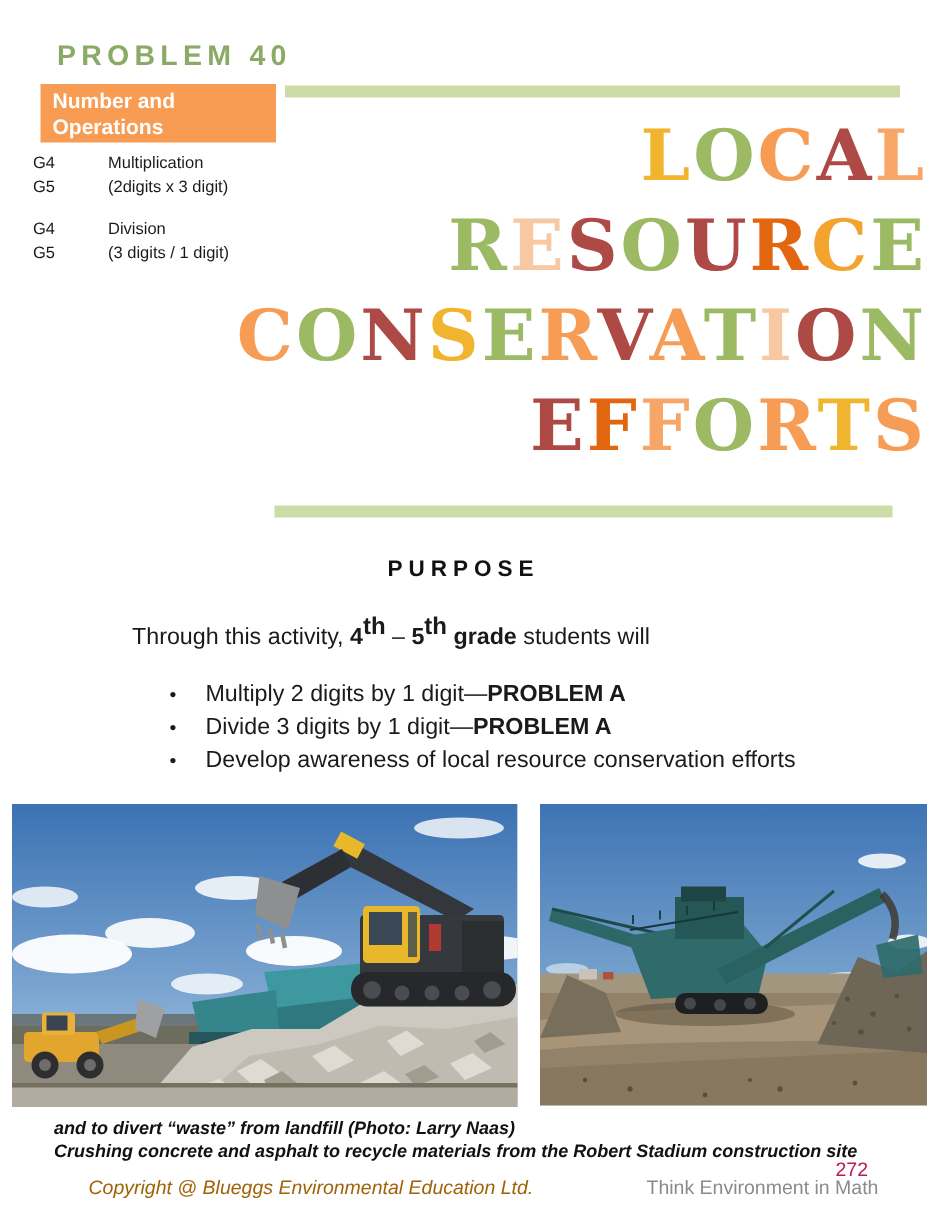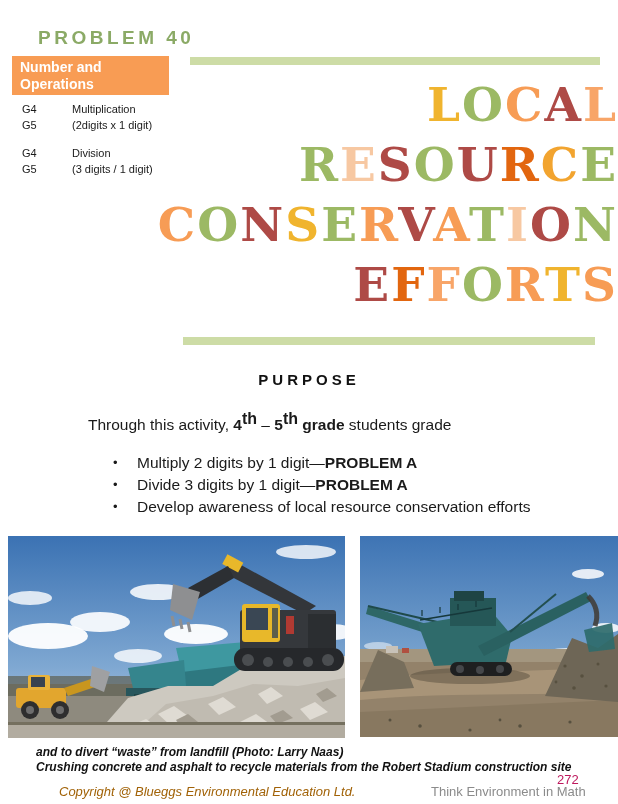--- a/index.html
+++ b/index.html
@@ -3,21 +3,21 @@
 <meta charset="utf-8">
 <style>
   html,body { margin:0; padding:0; background:#ffffff; }
   body { width:618px; height:804px; font-family:"Liberation Sans",sans-serif; }
   .page { position:relative; width:618px; height:804px; background:#ffffff; overflow:hidden; }
   .abs { position:absolute; }
 
   .problem-label { left:38px; top:27px; font-size:19px; font-weight:bold;
                    letter-spacing:3.5px; color:#8BAA66; }
 
-  .category-box { left:12px; top:56px; width:149px; height:33px; background:#F89C54;
+  .category-box { left:27px; top:56px; width:149px; height:33px; background:#F89C54;
                   color:#ffffff; font-weight:bold; font-size:14px; line-height:17px;
                   padding:3px 0 3px 8px; }
 
   .std-grid { display:grid; grid-template-columns:50px auto; grid-auto-rows:16px;
               font-size:11px; color:#1a1a1a; }
   .std-1 { left:22px; top:103px; }
   .std-2 { left:22px; top:147px; }
 
   .bar { background:#CDDCA6; height:8px; }
   .bar-top { left:190px; top:57px; width:410px; }
@@ -58,21 +58,21 @@
 <div class="page">
 
   <div class="abs problem-label">PROBLEM 40</div>
 
   <div class="abs category-box">Number and Operations</div>
 
   <div class="abs std-grid std-1">
     <span>G4</span>
     <span>Multiplication</span>
     <span>G5</span>
-    <span>(2digits x 1 digit)</span>
+    <span>(2digits x 3 digit)</span>
   </div>
 
   <div class="abs std-grid std-2">
     <span>G4</span>
     <span>Division</span>
     <span>G5</span>
     <span>(3 digits / 1 digit)</span>
   </div>
 
   <div class="abs bar bar-top"></div>
@@ -80,21 +80,21 @@
 
   <div class="abs title-block">
     <div class="title-line"><span style="color: rgb(240, 180, 46);">L</span><span style="color: rgb(156, 185, 100);">O</span><span style="color: rgb(247, 156, 85);">C</span><span style="color: rgb(174, 74, 70);">A</span><span style="color: rgb(248, 165, 104);">L</span></div>
     <div class="title-line"><span style="color: rgb(156, 185, 100);">R</span><span style="color: rgb(247, 200, 162);">E</span><span style="color: rgb(174, 74, 70);">S</span><span style="color: rgb(156, 185, 100);">O</span><span style="color: rgb(174, 74, 70);">U</span><span style="color: rgb(226, 102, 15);">R</span><span style="color: rgb(242, 164, 47);">C</span><span style="color: rgb(156, 185, 100);">E</span></div>
     <div class="title-line"><span style="color: rgb(247, 156, 85);">C</span><span style="color: rgb(156, 185, 100);">O</span><span style="color: rgb(174, 74, 70);">N</span><span style="color: rgb(240, 180, 46);">S</span><span style="color: rgb(156, 185, 100);">E</span><span style="color: rgb(247, 156, 85);">R</span><span style="color: rgb(174, 74, 70);">V</span><span style="color: rgb(247, 156, 85);">A</span><span style="color: rgb(156, 185, 100);">T</span><span style="color: rgb(247, 200, 162);">I</span><span style="color: rgb(174, 74, 70);">O</span><span style="color: rgb(156, 185, 100);">N</span></div>
     <div class="title-line"><span style="color: rgb(174, 74, 70);">E</span><span style="color: rgb(226, 102, 15);">F</span><span style="color: rgb(248, 165, 104);">F</span><span style="color: rgb(156, 185, 100);">O</span><span style="color: rgb(247, 156, 85);">R</span><span style="color: rgb(240, 180, 46);">T</span><span style="color: rgb(247, 156, 85);">S</span></div>
   </div>
 
   <div class="abs purpose-heading">PURPOSE</div>
 
-  <div class="abs intro"><span>Through this activity, </span><b><span>4</span><sup>th</sup></b><span> – </span><b><span>5</span><sup>th</sup><span> grade</span></b><span> students grade</span></div>
+  <div class="abs intro"><span>Through this activity, </span><b><span>4</span><sup>th</sup></b><span> – </span><b><span>5</span><sup>th</sup><span> grade</span></b><span> students will</span></div>
 
   <div class="abs bullets">
     <div class="bullet-row">
       <span class="bullet-dot">•</span>
       <span><span>Multiply 2 digits by 1 digit—</span><b>PROBLEM A</b></span>
     </div>
     <div class="bullet-row">
       <span class="bullet-dot">•</span>
       <span><span>Divide 3 digits by 1 digit—</span><b>PROBLEM A</b></span>
     </div>

